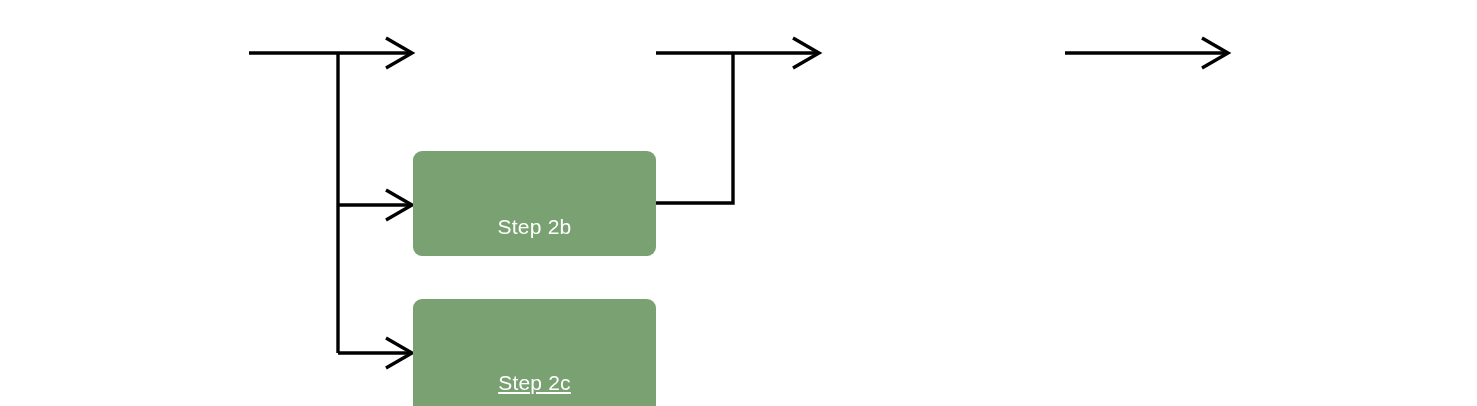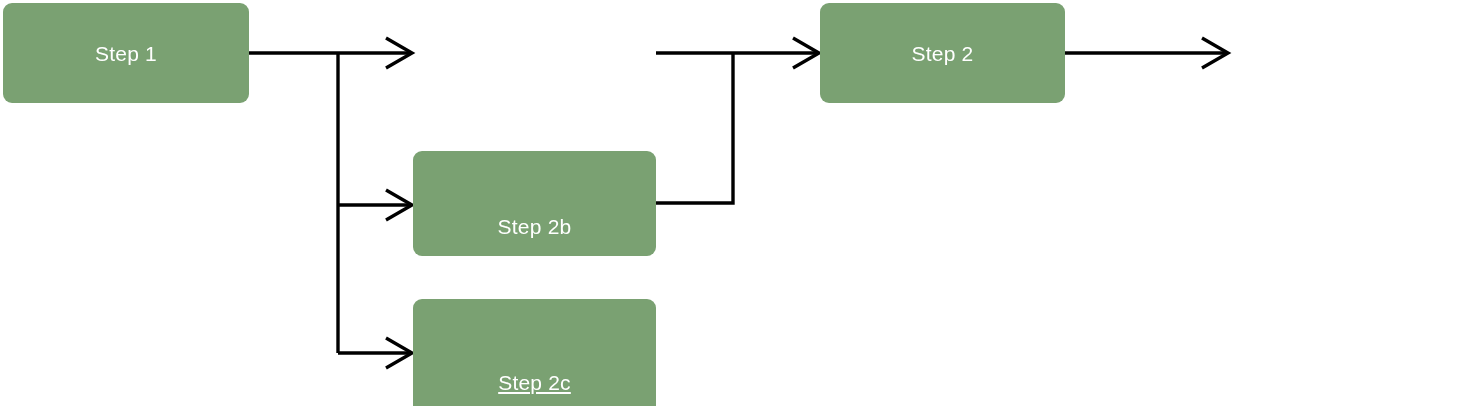--- a/index.html
+++ b/index.html
@@ -83,31 +83,25 @@
 
     <g fill="none" stroke="#000000" stroke-width="3.4" stroke-linecap="butt" stroke-linejoin="miter">
       <polyline points="386,38 412,53 386,68"></polyline>
       <polyline points="386,190 412,205 386,220"></polyline>
       <polyline points="386,338 412,353 386,368"></polyline>
       <polyline points="793,38 819,53 793,68"></polyline>
       <polyline points="1202,38 1228,53 1202,68"></polyline>
     </g>
   </svg>
 
-  <div class="node" style="left:3px; top:3px; width:246px; height:100px;">
-    <span class="node-label">Step 1</span>
-  </div>
 
 
   <div class="node label-offset" style="left:413px; top:151px; width:243px; height:105px;">
     <span class="node-label">Step 2b</span>
   </div>
 
   <div class="node label-offset" style="left:413px; top:299px; width:243px; height:122px;text-decoration:underline;">
     <span class="node-label">Step 2c</span>
   </div>
 
-  <div class="node" style="left:820px; top:3px; width:245px; height:100px;">
-    <span class="node-label">Step 2</span>
-  </div>
 
 
 </div>
 
 </body></html>

